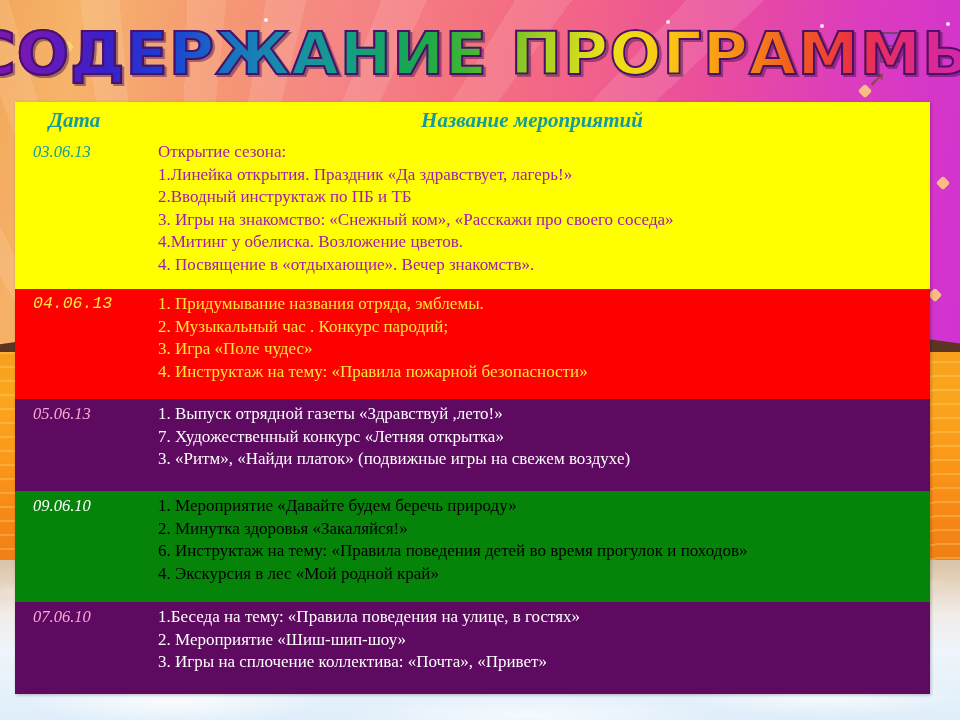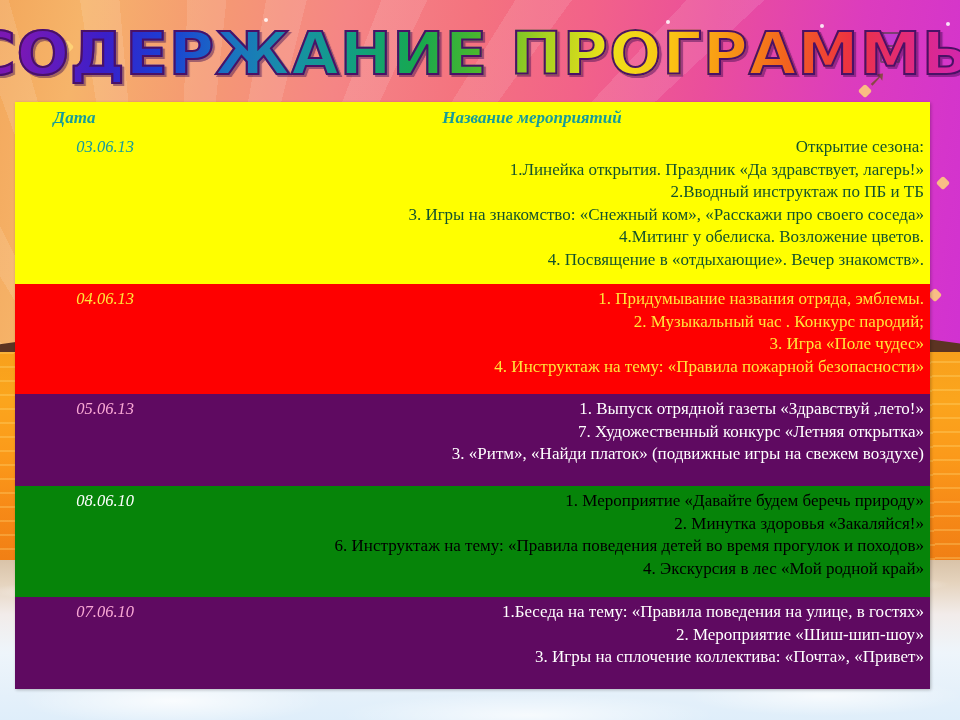--- a/index.html
+++ b/index.html
@@ -198,21 +198,20 @@
     width: 915px;
     border-collapse: collapse;
     table-layout: fixed;
     z-index: 4;
     box-shadow: 1px 1px 3px rgba(0,0,0,.25);
   }
   .schedule td, .schedule th {
     vertical-align: top;
     padding: 4px 6px 8px 6px;
     border: 0;
-    text-align: right;
   }
   .col-date { width: 125px; }
 
   .schedule .cell-date {
     font-style: italic;
     font-size: 16.5px;
     line-height: 1.28;
     padding-left: 18px;
     white-space: nowrap;
   }
@@ -222,34 +221,34 @@
     padding-left: 18px;
   }
   .schedule .cell-body .ln { display: block; }
 
   
   tr.row-header td {
     background: #ffff00;
     color: #169b9b;
     font-style: italic;
     font-weight: bold;
-    font-size: 17px;
+    font-size: 21px;
     padding-top: 6px;
     padding-bottom: 4px;
   }
   tr.row-header .h-date { text-align: center; padding-left: 0; }
   tr.row-header .h-name { text-align: center; padding-left: 0; }
 
   
-  tr.t-yellow td { background: #ffff00; color: #14532d; }
+  tr.t-yellow td { background: #ffff00; color: #a21caf; }
   tr.t-red    td { background: #fe0000; color: #ffe53a; }
   tr.t-purple td { background: #5f0a61; color: #ffffff; }
   tr.t-green  td { background: #068409; color: #000000; }
 
-  tr.t-red .cell-date    { color: #ffe53a; }
+  tr.t-red .cell-date    { color: #ffe53a; font-family: Liberation Mono, monospace; }
   tr.t-purple .cell-date { color: #f9a8d4; }
   tr.t-green .cell-date  { color: #ffffff; }
   tr.t-yellow .cell-date { color: #169b9b; }
 
   
   tr.row-r0 td { height: 140px; }
   tr.row-r1 td { height:  98px; }
   tr.row-r2 td { height:  80px; }
   tr.row-r3 td { height:  99px; }
   tr.row-r4 td { height:  80px; }
@@ -333,21 +332,21 @@
     <tr class="t-purple row-r2">
       <td class="cell-date">05.06.13</td>
       <td class="cell-body">
         <span class="ln">1. Выпуск отрядной  газеты «Здравствуй ,лето!»</span>
         <span class="ln">7. Художественный конкурс «Летняя открытка»</span>
         <span class="ln">3. «Ритм», «Найди платок» (подвижные игры на свежем воздухе)</span>
       </td>
     </tr>
 
     <tr class="t-green row-r3">
-      <td class="cell-date">08.06.10</td>
+      <td class="cell-date">09.06.10</td>
       <td class="cell-body">
         <span class="ln">1. Мероприятие «Давайте будем беречь природу»</span>
         <span class="ln">2. Минутка здоровья «Закаляйся!»</span>
         <span class="ln">6. Инструктаж на тему: «Правила поведения детей во время  прогулок и походов»</span>
         <span class="ln">4. Экскурсия в лес «Мой родной край»</span>
       </td>
     </tr>
 
     <tr class="t-purple row-r4">
       <td class="cell-date">07.06.10</td>

